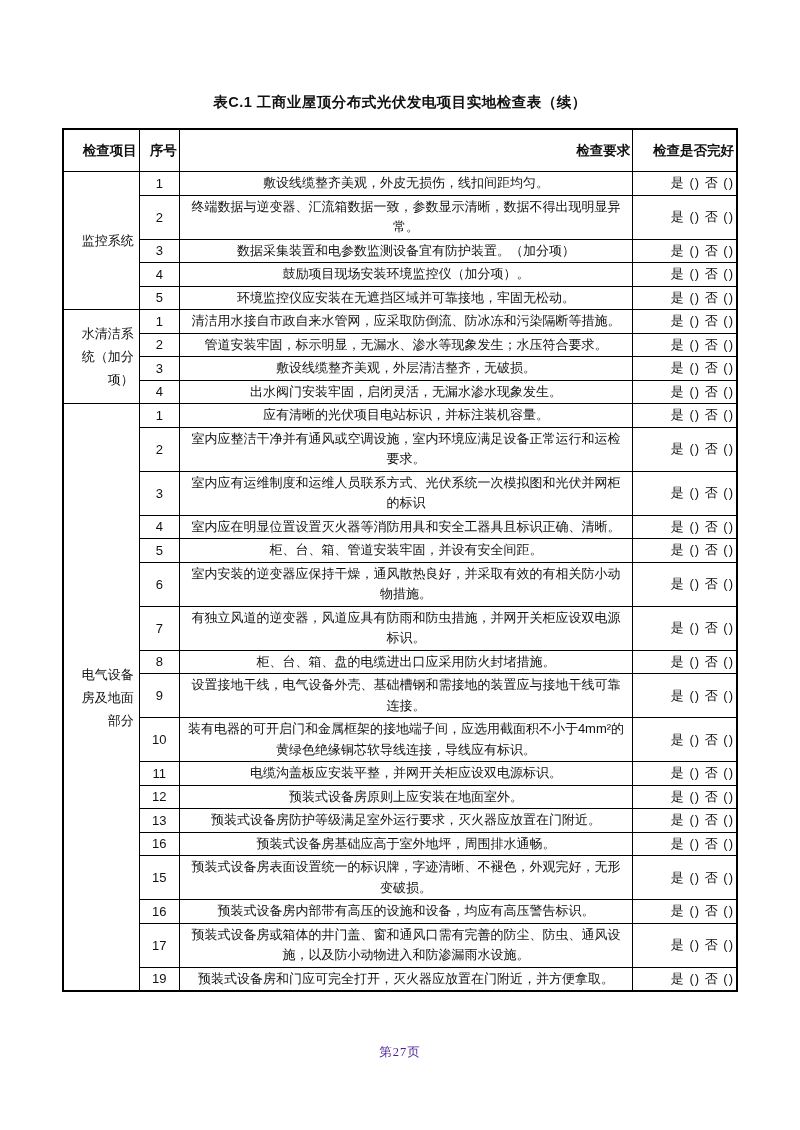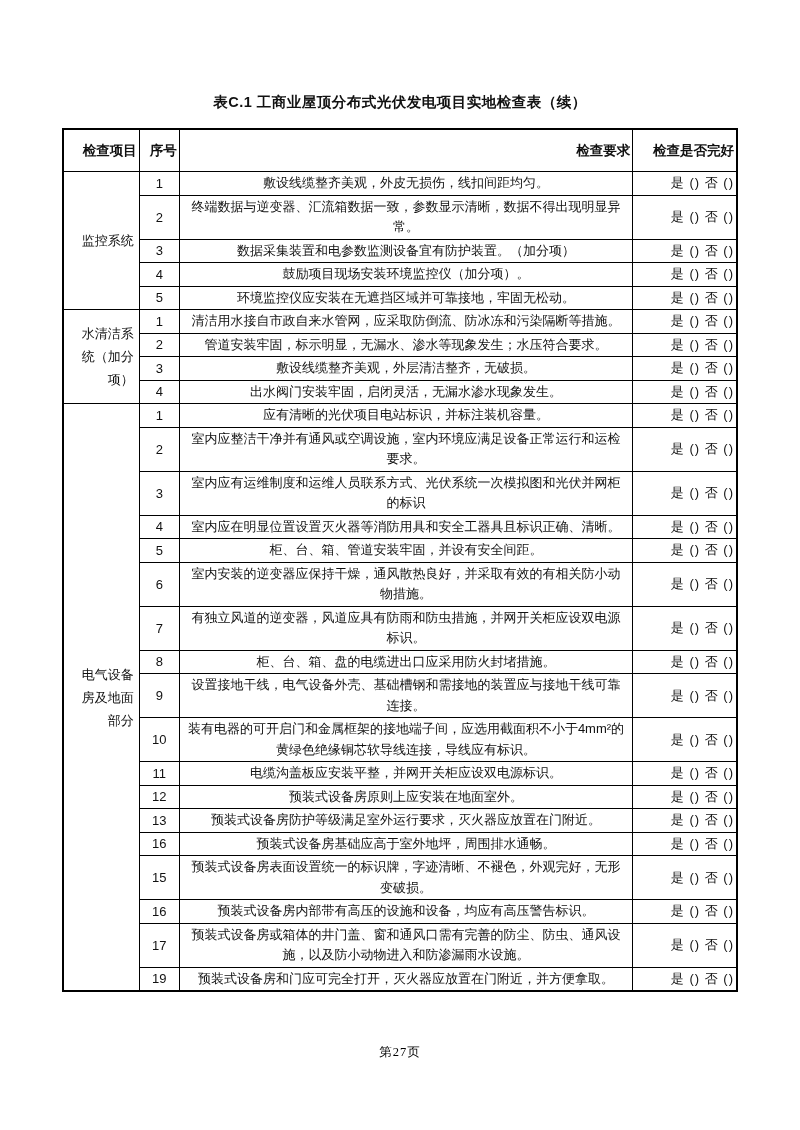--- a/index.html
+++ b/index.html
@@ -69,21 +69,21 @@
     padding: 1px 2px;
   }
   .page-footer {
     position: absolute;
     left: 0;
     right: 0;
     top: 1044px;
     text-align: center;
     font-family: "Liberation Serif", serif;
     font-size: 12.5px;
-    color: #000000;
+    color: #4c1d95;
     letter-spacing: 1px;
   }
 </style>
 </head>
 <body>
 
 <div class="page">
 
   <div class="doc-title">表C.1 工商业屋顶分布式光伏发电项目实地检查表（续）</div>
 

